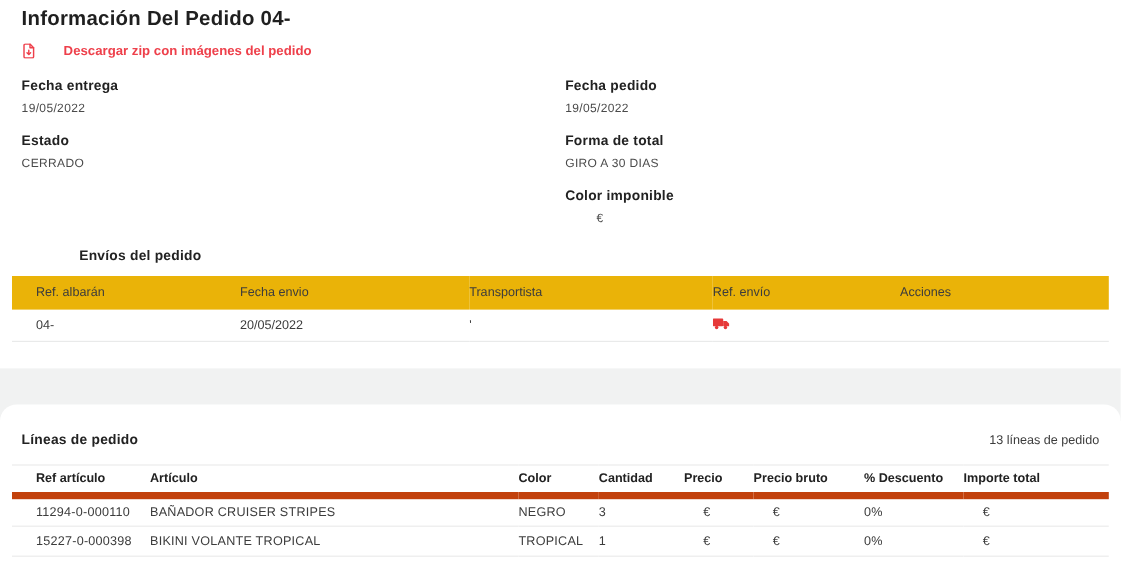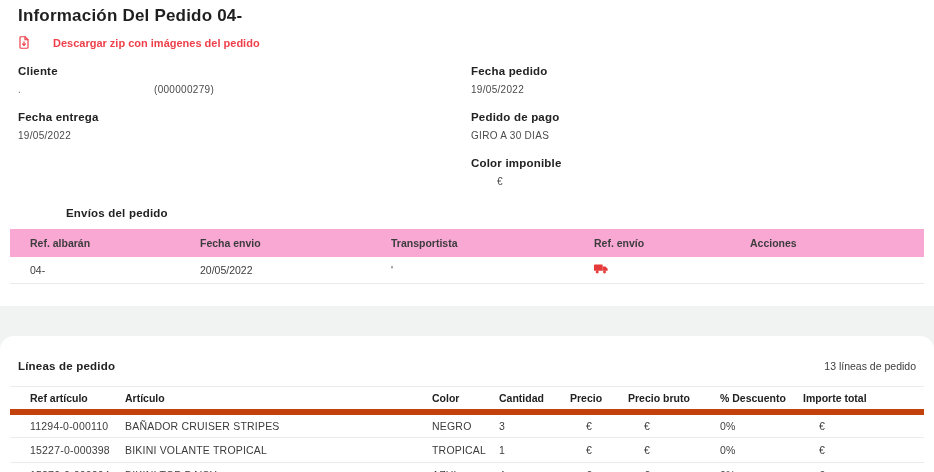--- a/index.html
+++ b/index.html
@@ -22,21 +22,21 @@
   .client-row { display:flex; }
   .client-name { display:inline-block; width:136px; color:#8a6a6a; }
   .indent { padding-left:26px; }
 
   .section-heading { font-size:11.5px; font-weight:bold; color:#222; margin:4px 0 10px 8px; letter-spacing:.2px;padding-left:48px; }
 
   table { border-collapse:collapse; width:914px; table-layout:fixed; }
   td, th { font-size:10.5px; text-align:left; vertical-align:middle; overflow:hidden; white-space:nowrap; }
 
   
-  .ship-table thead th { background:#f9a8d4; font-weight:bold; color:#3c3c3c; height:28px; padding-left:0; }
+  .ship-table thead th { background:#eab308; font-weight:normal; color:#3c3c3c; height:28px; padding-left:0; }
   .ship-table th:first-child, .ship-table td:first-child { padding-left:20px; }
   .ship-table tbody td { height:26px; border-bottom:1px solid #e9eaea; color:#3c3c3c; }
   .ship-c1{width:190px}.ship-c2{width:191px}.ship-c3{width:203px}.ship-c4{width:156px}.ship-c5{width:174px}
 
   
   .band { background:#f1f2f2; height:44px; margin-top:22px; position:relative; }
   .lines-card { background:#fff; border-radius:14px 14px 0 0; position:relative; top:-14px;
     padding:0 10px; min-height:200px; }
   .lines-head { display:flex; justify-content:space-between; align-items:center; padding:24px 8px 14px 8px; }
   .lines-title { font-size:11.5px; font-weight:bold; color:#222; letter-spacing:.2px; }
@@ -65,38 +65,35 @@
           <path d="M12 11.5v7"></path>
             <path d="M9 15.8l3 3 3-3"></path>
         </svg>
       </span>
       <span>Descargar zip con imágenes del pedido</span>
     </a>
 
     <div class="info-grid">
       <div class="info-col">
         <div class="field">
-          <div class="field-label">Cliente</div>
-          <div class="field-value client-row">
-            <span class="client-name">.</span>
-            <span>(000000279)</span>
-          </div>
-        </div>
-        <div class="field">
           <div class="field-label">Fecha entrega</div>
           <div class="field-value">19/05/2022</div>
         </div>
+        <div class="field">
+          <div class="field-label">Estado</div>
+          <div class="field-value">CERRADO</div>
+        </div>
       </div>
       <div class="info-col">
         <div class="field">
           <div class="field-label">Fecha pedido</div>
           <div class="field-value">19/05/2022</div>
         </div>
         <div class="field">
-          <div class="field-label">Pedido de pago</div>
+          <div class="field-label">Forma de total</div>
           <div class="field-value">GIRO A 30 DIAS</div>
         </div>
         <div class="field">
           <div class="field-label">Color imponible</div>
           <div class="field-value indent">€</div>
         </div>
       </div>
     </div>
 
     <h2 class="section-heading">Envíos del pedido</h2>

